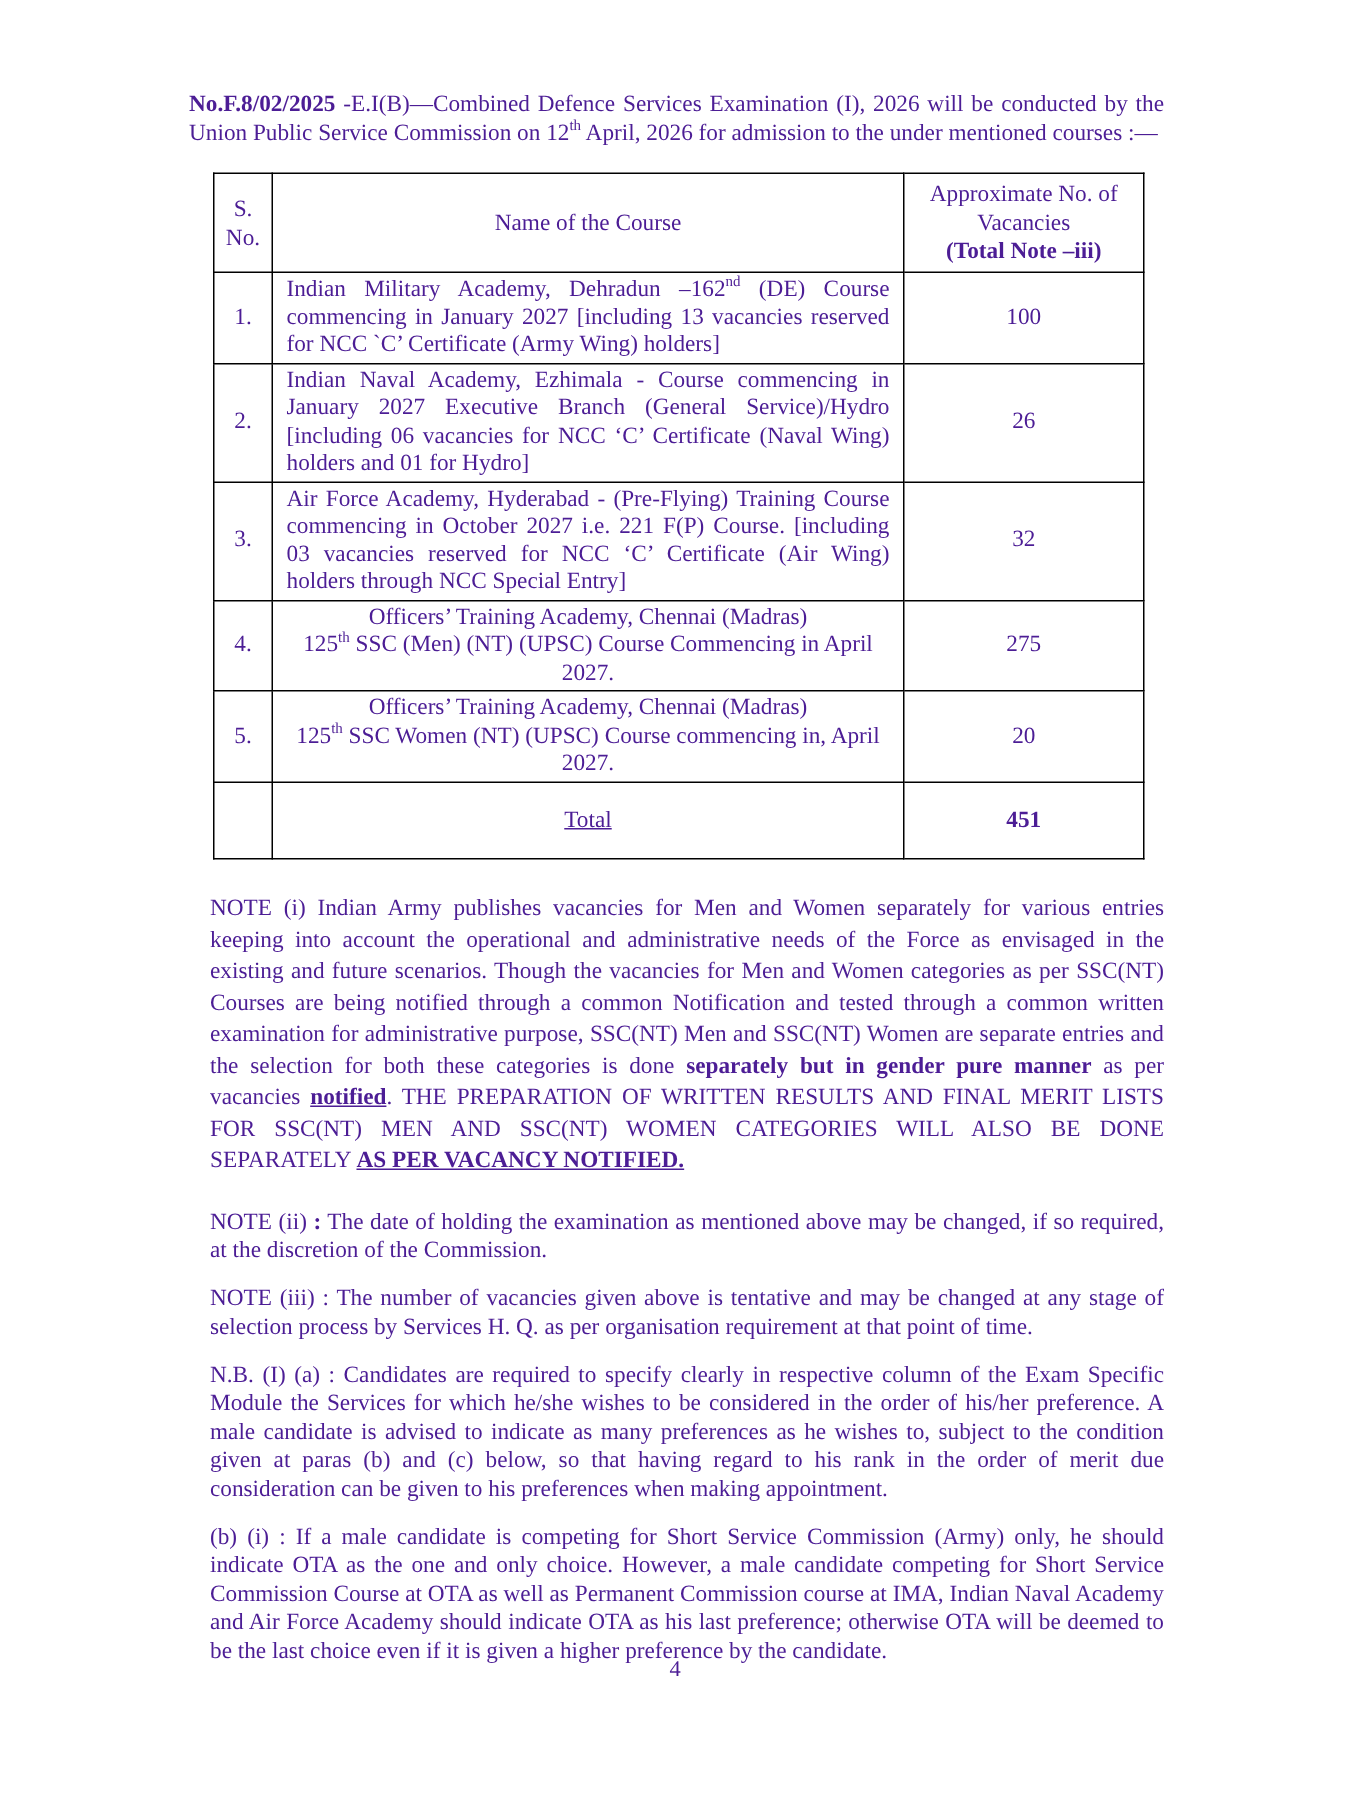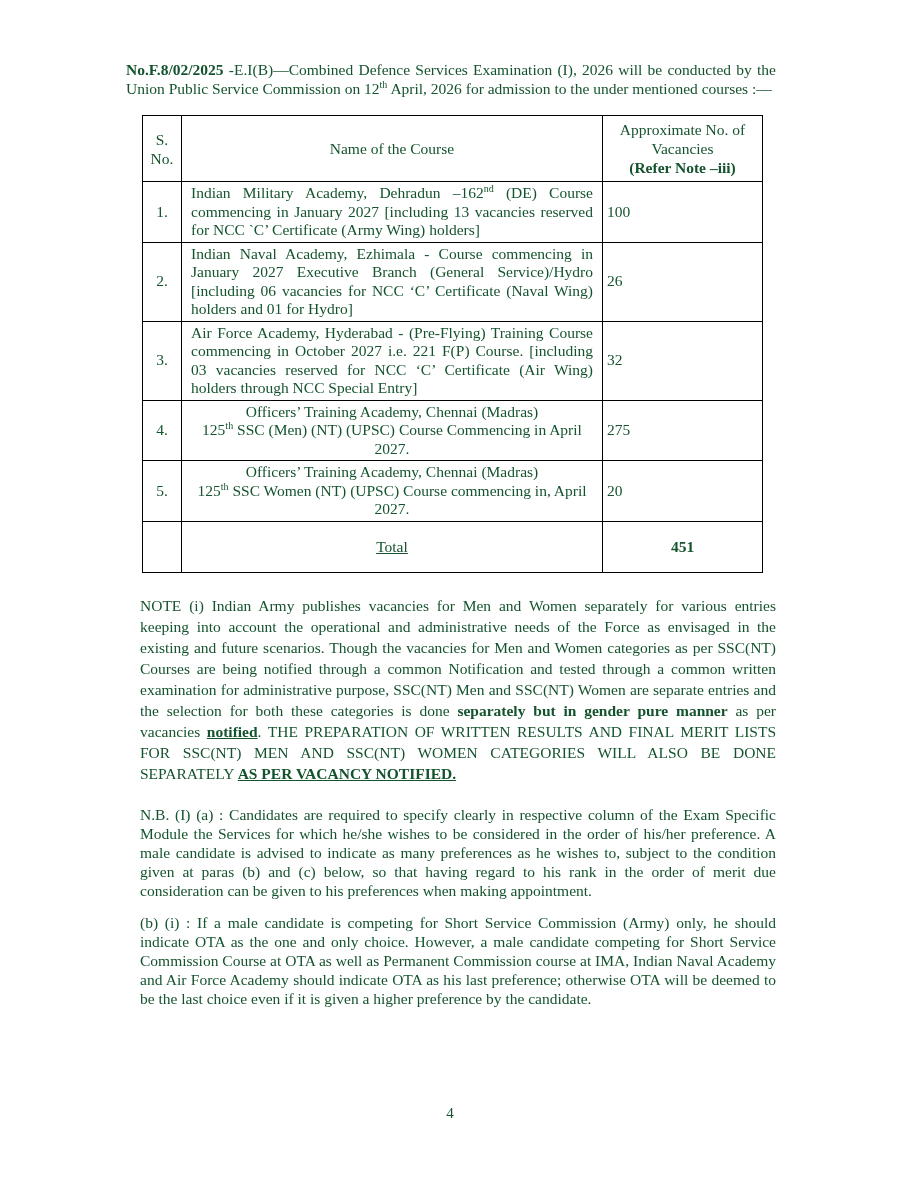--- a/index.html
+++ b/index.html
@@ -3,21 +3,21 @@
 <meta charset="utf-8">
 <style>
   html, body { margin: 0; padding: 0; background: #e8e8e8; }
   .page {
     position: relative;
     width: 900px;
     height: 1200px;
     margin: 0 auto;
     background: #ffffff;
     font-family: "Liberation Serif", "DejaVu Serif", serif;
-    color: #14532d;
+    color: #4c1d95;
     overflow: hidden;
   }
   .content {
     position: absolute;
     left: 126px;
     top: 61px;
     width: 650px;
   }
   .intro {
     font-size: 15.5px;
@@ -46,21 +46,21 @@
     line-height: 19px;
     padding: 4px 4px;
   }
   .col-sno { width: 39px; }
   .col-course { width: 421px; }
   .col-vac { width: 160px; }
   td.sno-cell { text-align: center; padding: 2px 2px; line-height: 18.5px; }
   td.course-cell { padding: 2px 9px; line-height: 18.5px; margin-top: 40px; }
   td.course-cell.justify { text-align: justify; }
   td.course-cell.left { text-align: center; }
-  td.vac-cell { padding: 2px 4px; line-height: 18.5px; }
+  td.vac-cell { text-align: center; padding: 2px 4px; line-height: 18.5px; }
   td.total-label { text-align: center; padding: 16px 8px; text-decoration: underline; }
   td.total-value { text-align: center; font-weight: bold; font-family: Liberation Serif, serif; }
 
   .notes-block { margin-top: 22px; }
   p.note {
     font-size: 15.5px;
     line-height: 19px;
     text-align: justify;
     margin: 0 0 13px 14px;
   }
@@ -87,21 +87,21 @@
     <table class="course-table">
       <colgroup>
         <col class="col-sno">
         <col class="col-course">
         <col class="col-vac">
       </colgroup>
       <thead>
         <tr>
           <th><span>S.</span><br><span>No.</span></th>
           <th>Name of the Course</th>
-          <th><span>Approximate No. of Vacancies</span><br><span class="bold">(Refer Note –iii)</span></th>
+          <th><span>Approximate No. of Vacancies</span><br><span class="bold">(Total Note –iii)</span></th>
         </tr>
       </thead>
       <tbody id="course-rows">
           <tr>
             <td class="sno-cell">1.</td>
             <td class="course-cell justify"><span>Indian Military Academy, Dehradun –162</span><sup>nd</sup><span> (DE) Course commencing in January 2027 [including 13 vacancies reserved for NCC `C’ Certificate (Army Wing) holders]</span></td>
             <td class="vac-cell">100</td>
           </tr>
           <tr>
             <td class="sno-cell">2.</td>
@@ -128,20 +128,22 @@
         <tr>
           <td class="sno-cell"></td>
           <td class="total-label">Total</td>
           <td class="total-value">451</td>
         </tr>
       </tfoot>
     </table>
 
     <div class="notes-block">
       <p class="note note-i"><span>NOTE (i) Indian Army publishes vacancies for Men and Women separately for various entries keeping into account the operational and administrative needs of the Force as envisaged in the existing and future scenarios. Though the vacancies for Men and Women categories as per SSC(NT) Courses are being notified through a common Notification and tested through a common written examination for administrative purpose, SSC(NT) Men and SSC(NT) Women are separate entries and the selection for both these categories is done </span><span class="bold">separately but in gender pure manner</span><span> as per vacancies </span><span class="bold u">notified</span><span>. THE PREPARATION OF WRITTEN RESULTS AND FINAL MERIT LISTS FOR SSC(NT) MEN AND SSC(NT) WOMEN CATEGORIES WILL ALSO BE DONE SEPARATELY </span><span class="bold u">AS PER VACANCY NOTIFIED.</span></p>
+      <p class="note"><span>NOTE (ii) </span><span class="bold">:</span><span> The date of holding the examination as mentioned above may be changed, if so required, at the discretion of the Commission.</span></p>
+      <p class="note"><span>NOTE (iii) : The number of vacancies given above is tentative and may be changed at any stage of selection process by Services H. Q. as per organisation requirement at that point of time.</span></p>
       <p class="note"><span>N.B. (I) (a) : Candidates are required to specify clearly in respective column of the Exam Specific Module the Services for which he/she wishes to be considered in the order of his/her preference. A male candidate is advised to indicate as many preferences as he wishes to, subject to the condition given at paras (b) and (c) below, so that having regard to his rank in the order of merit due consideration can be given to his preferences when making appointment.</span></p>
       <p class="note"><span>(b) (i) : If a male candidate is competing for Short Service Commission (Army) only, he should indicate OTA as the one and only choice. However, a male candidate competing for Short Service Commission Course at OTA as well as Permanent Commission course at IMA, Indian Naval Academy and Air Force Academy should indicate OTA as his last preference; otherwise OTA will be deemed to be the last choice even if it is given a higher preference by the candidate.</span></p>
     </div>
 
   </div>
 
   <div class="page-number">4</div>
 </div>
 
 </body></html>

